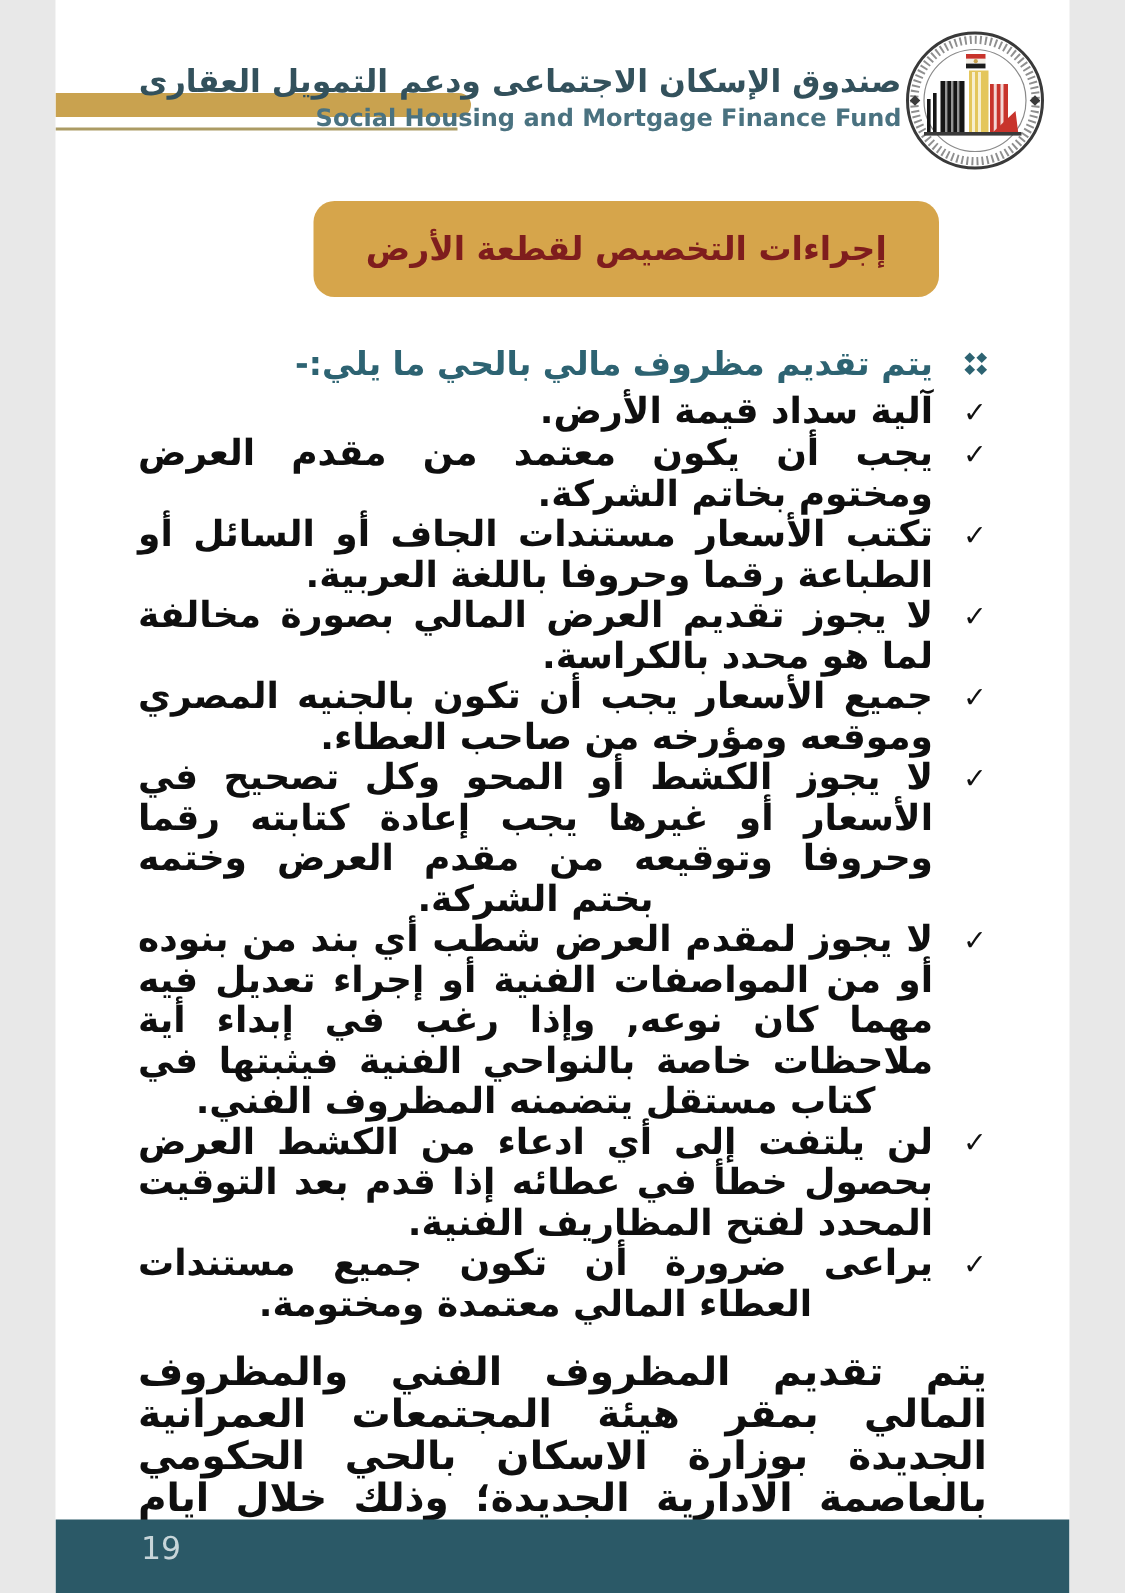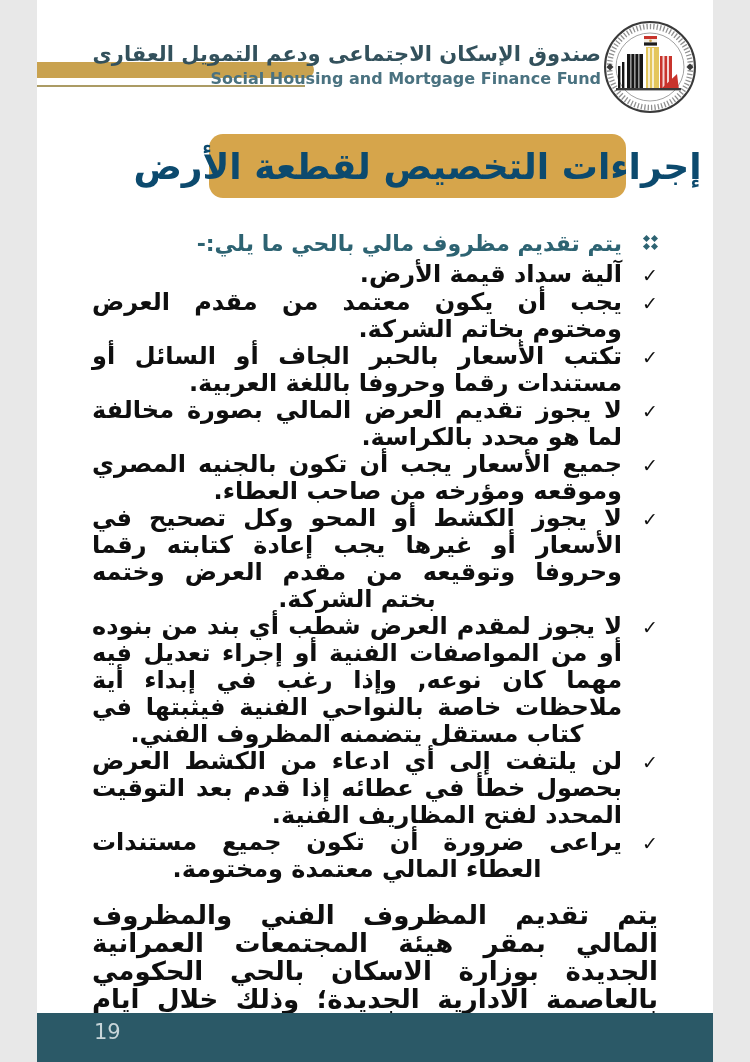--- a/index.html
+++ b/index.html
@@ -26,21 +26,21 @@
   .org-en { font-size:16px; font-weight:bold; color:#4a7280; line-height:22px; direction:ltr; }
   .logo { position:absolute; top:20px; right:16px; width:94px; height:94px; }
 
   
   .title-banner {
     position:absolute; top:134px; left:172px; right:87px; height:64px;
     background:#d6a54b; border-radius:14px;
     display:flex; align-items:center; justify-content:center;
   }
   .title-banner .title-text {
-    font-size:36px; font-weight:bold; color:#0c4a6e; direction:rtl; white-space:nowrap;
+    font-size:22px; font-weight:bold; color:#7f1d1d; direction:rtl; white-space:nowrap;
   }
 
   
   .content {
     position:absolute; top:230px; left:55px; right:55px; direction:rtl;
     color:#0f0f0f;
   }
   .heading-row { display:flex; align-items:flex-start; margin-bottom:3px; }
   .bullet-col { flex:0 0 36px; display:flex; justify-content:flex-start; padding-top:5px; }
   .dbullet { width:15px; height:15px; display:grid; grid-template-columns:7px 7px; grid-template-rows:7px 7px; gap:1px; }
@@ -137,21 +137,21 @@
     <div class="li">
       <span class="check">✓</span>
       <div class="li-text">آلية سداد قيمة الأرض.</div>
     </div>
     <div class="li">
       <span class="check">✓</span>
       <div class="li-text">يجب أن يكون معتمد من مقدم العرض ومختوم بخاتم الشركة.</div>
     </div>
     <div class="li">
       <span class="check">✓</span>
-      <div class="li-text">تكتب الأسعار بالحبر الجاف أو السائل أو مستندات رقما وحروفا باللغة العربية.</div>
+      <div class="li-text">تكتب الأسعار مستندات الجاف أو السائل أو الطباعة رقما وحروفا باللغة العربية.</div>
     </div>
     <div class="li">
       <span class="check">✓</span>
       <div class="li-text">لا يجوز تقديم العرض المالي بصورة مخالفة لما هو محدد بالكراسة.</div>
     </div>
     <div class="li">
       <span class="check">✓</span>
       <div class="li-text">جميع الأسعار يجب أن تكون بالجنيه المصري وموقعه ومؤرخه من صاحب العطاء.</div>
     </div>
     <div class="li">

